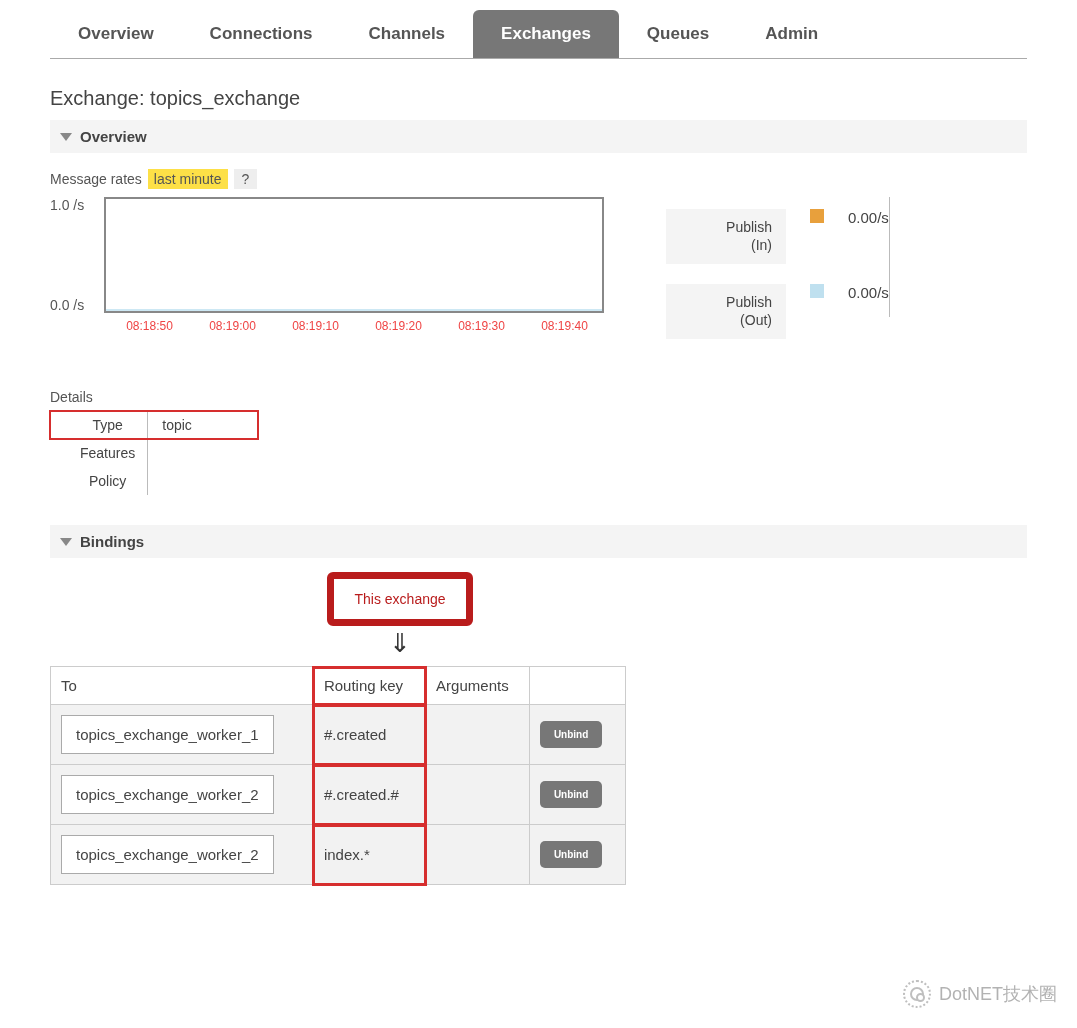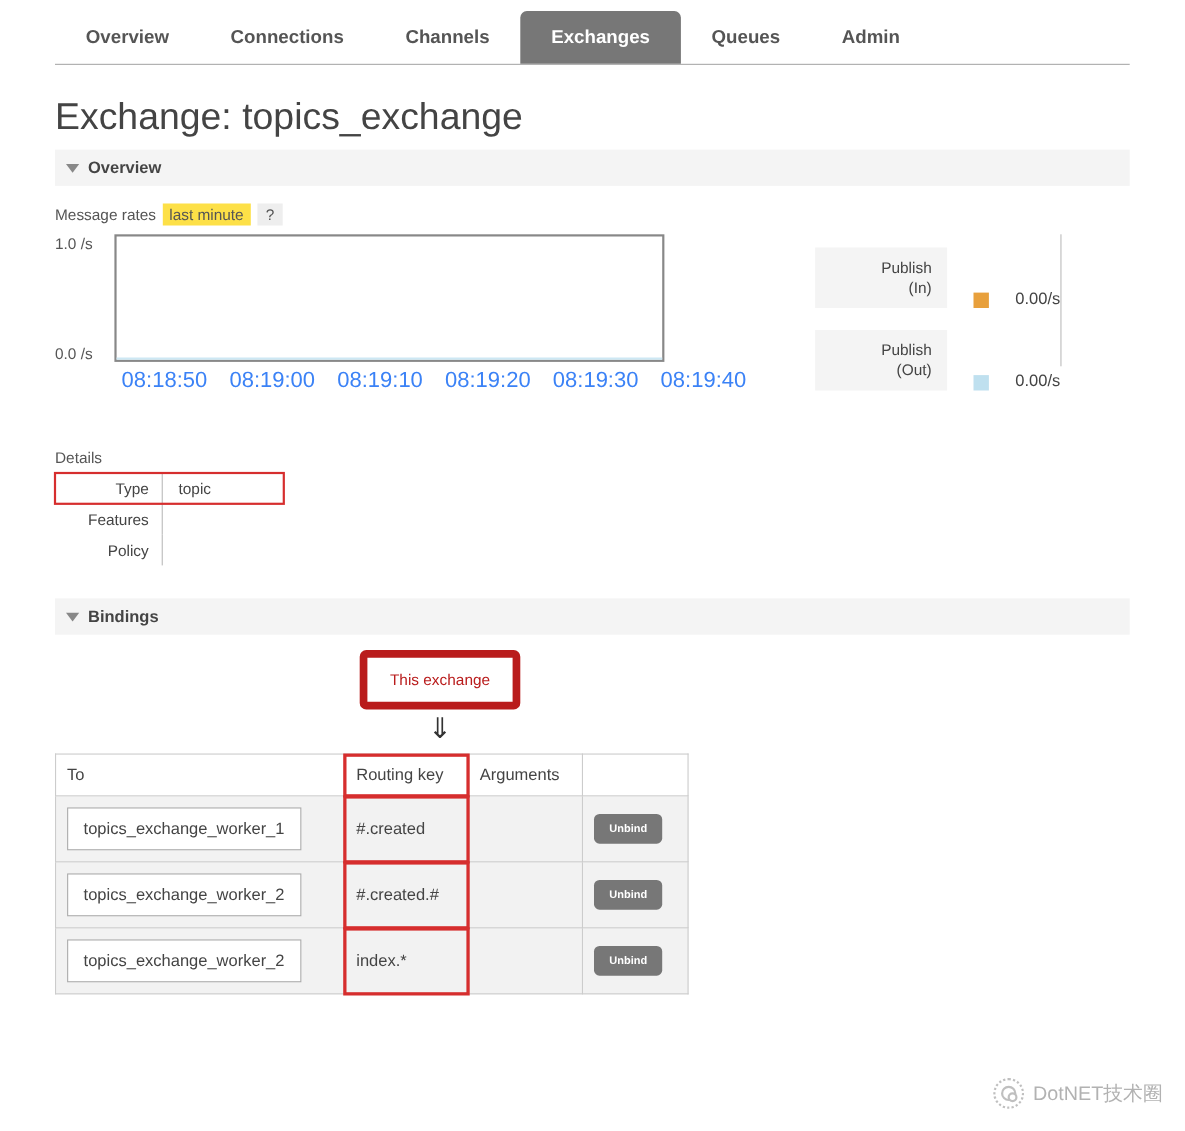--- a/index.html
+++ b/index.html
@@ -25,21 +25,21 @@
     color: #555;
     cursor: pointer;
     border-radius: 6px 6px 0 0;
   }
   .tab.active {
     background: #777;
     color: #fff;
   }
   
   h1 {
-    font-size: 34px;
+    font-size: 20px;
     font-weight: normal;
     color: #444;
     margin: 28px 0 10px 0;
   }
   
   .section-header {
     background: #f4f4f4;
     padding: 8px 10px;
     display: flex;
     align-items: center;
@@ -102,39 +102,39 @@
     position: relative;
     background: #fff;
   }
   .plot .baseline {
     position: absolute;
     left: 0; right: 0; bottom: 0;
     border-bottom: 2px solid #cde8f4;
   }
   .x-axis {
     display: flex;
-    gap: 15px;
+    gap: 0;
     margin-left: 58px;
     margin-top: 6px;
-    color: #3b82f6;
-    font-size: 20px;
+    color: #ef4444;
+    font-size: 12px;
   }
   .x-axis span {
     width: 83px;
     text-align: center;
   }
   .legend {
     display: flex;
     flex-direction: column;
     gap: 20px;
     margin-top: 12px;
   }
   .legend-row {
     display: flex;
-    align-items: flex-end;
+    align-items: flex-start;
     gap: 24px;
   }
   .legend-label {
     background: #f4f4f4;
     text-align: right;
     padding: 10px 14px;
     width: 120px;
     color: #444;
     font-size: 14px;
     line-height: 1.25;
@@ -146,21 +146,21 @@
   .swatch-blue   { background: #bfe0ef; }
   .legend-value { color: #444; font-size: 15px; }
   .legend-sep { width: 1px; height: 120px; background: #bbb; margin-right: 10px; }
   
   .details-title { margin-top: 50px; color: #555; }
   .details-table {
     margin-top: 6px;
     border-collapse: collapse;
   }
   .details-table th {
-    text-align: right;
+    text-align: center;
     font-weight: normal;
     padding: 6px 12px 6px 30px;
     border-right: 1px solid #bbb;
     color: #444;
   }
   .details-table td {
     padding: 6px 14px;
     color: #444;
   }
   .highlight-red {

